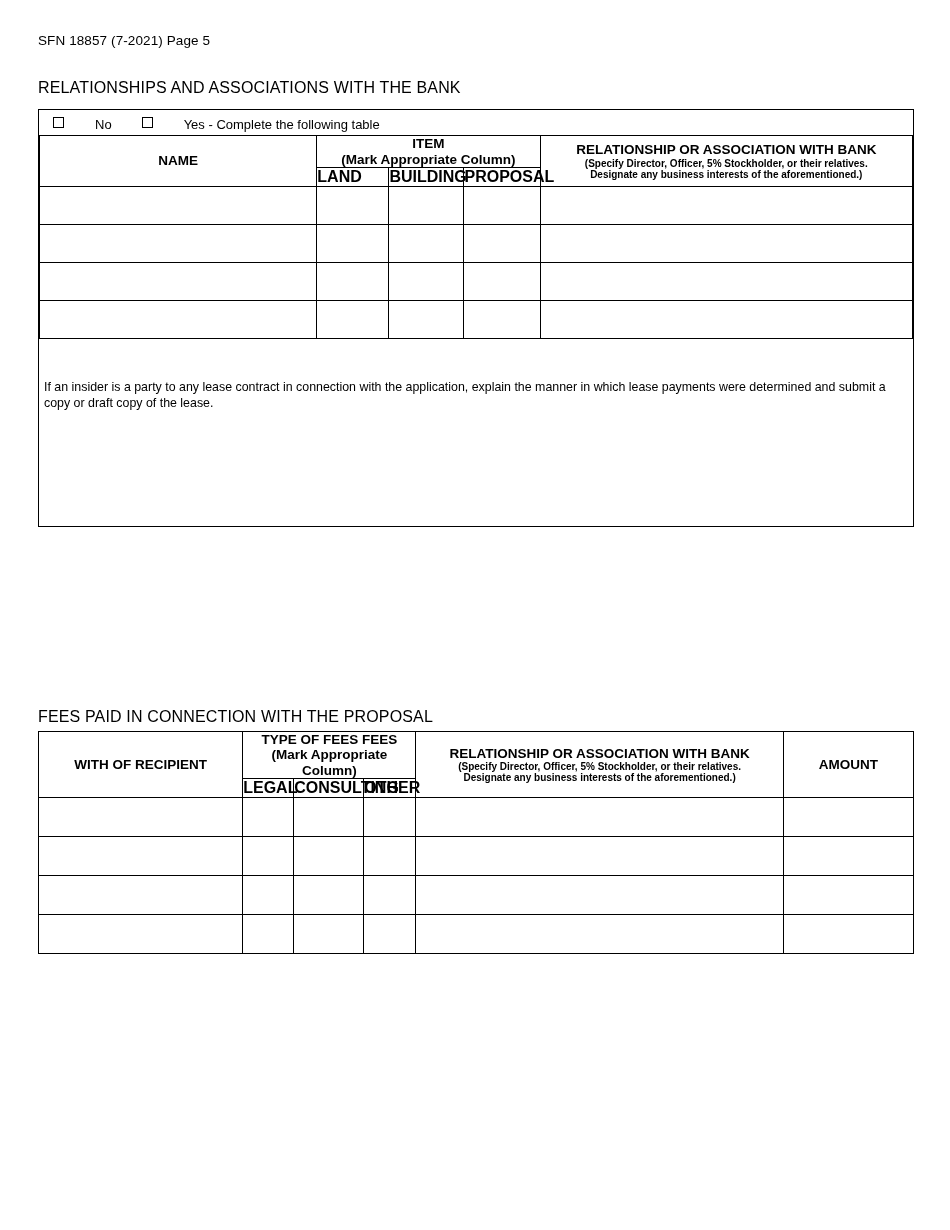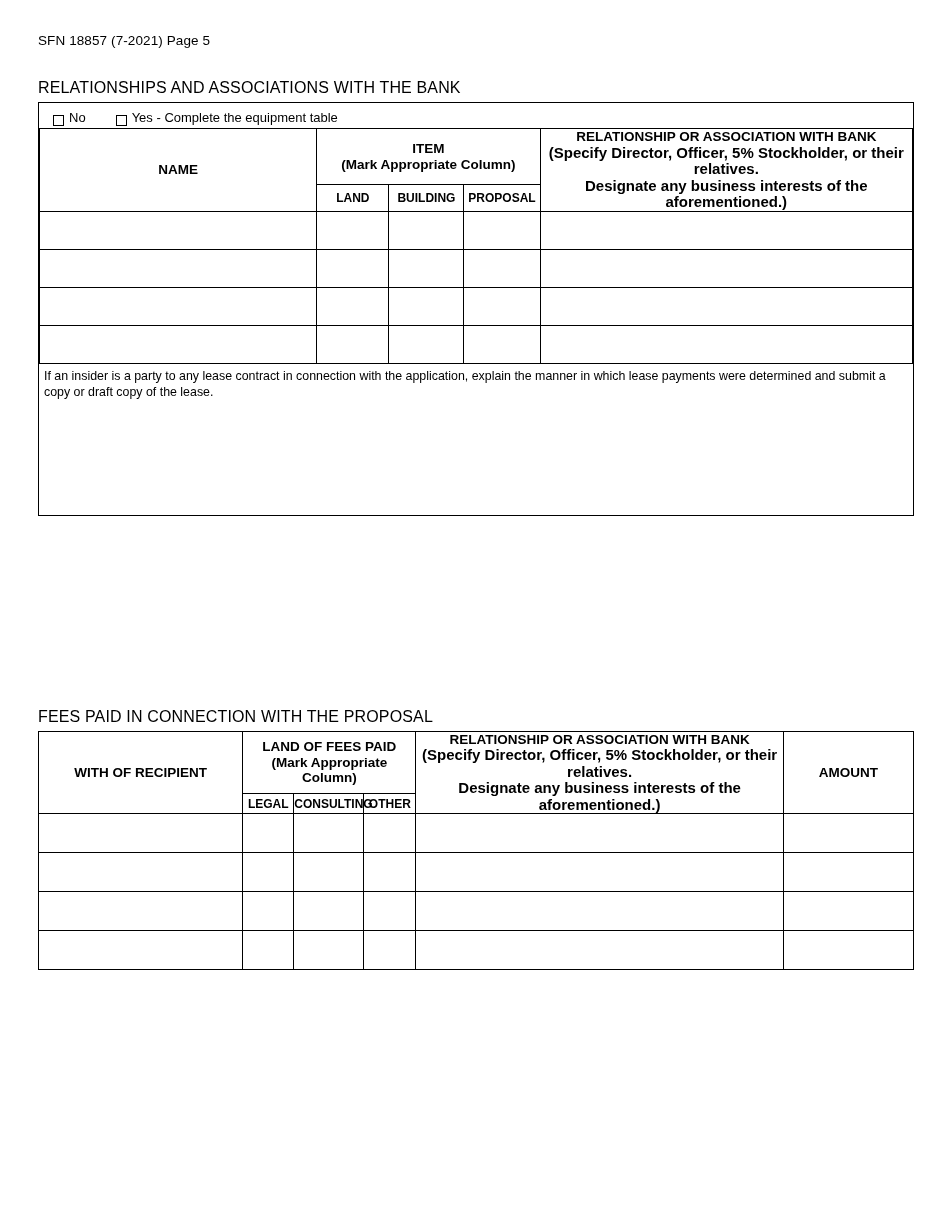--- a/index.html
+++ b/index.html
@@ -35,21 +35,21 @@
     line-height: 1.1;
   }
   
   #section-relationships {
     position: absolute;
     left: 38px;
     top: 79px;
     width: 876px;
   }
   .sec1-heading {
-    margin-bottom: 5px;
+    margin-bottom: 12px;
   }
   .box {
     border: 1.6px solid #000;
     box-sizing: border-box;
   }
   .intro {
     padding: 4px 4px 2px 4px;
     font-size: 12.4px;
     line-height: 1.28;
   }
@@ -62,48 +62,48 @@
   .checkbox {
     display: inline-block;
     width: 11px;
     height: 11px;
     border: 1.3px solid #000;
     box-sizing: border-box;
     margin-right: 5px;
   }
   .opt {
     display: flex;
-    align-items: flex-end;
+    align-items: flex-start;
     margin-right: 30px;
+    gap: 26px;
   }
   .opt:first-child { margin-left: 10px; }
   table.grid {
     border-collapse: collapse;
     width: 100%;
     table-layout: fixed;
   }
   table.grid td, table.grid th {
     border: 1.2px solid #000;
     padding: 0;
     vertical-align: middle;
     font-weight: bold;
   }
   .hdr-center {
     text-align: center;
     font-size: 13.5px;
     line-height: 1.15;
     padding: 5px 3px;
   }
   .hdr-sub {
-    text-align: center;
-    font-size: 12px;
+    font-size: 16px;
     padding: 2px 2px;
   }
   .hdr-small {
-    font-size: 15px;
+    font-size: 10px;
     line-height: 1.1;
   }
   .data-row td { height: 37px; }
   .note-cell {
     padding: 4px 5px;
     font-size: 12.4px;
     line-height: 1.3;
     vertical-align: top;
   }
   
@@ -130,21 +130,21 @@
     <div class="box">
 
       <div class="intro">
         <div class="checkline">
           <span class="opt">
             <span class="checkbox"></span>
             <span>No</span>
           </span>
           <span class="opt">
             <span class="checkbox"></span>
-            <span>Yes - Complete the equipment table</span>
+            <span>Yes - Complete the following table</span>
           </span>
         </div>
       </div>
 
       <table class="grid">
         <colgroup>
           <col style="width:277px">
           <col style="width:72px">
           <col style="width:75px">
           <col style="width:76px">
@@ -194,21 +194,21 @@
             <td></td>
             <td></td>
             <td></td>
             <td></td>
             <td></td>
           </tr>
         </tbody>
       </table>
 
 
-      <div class="note-cell" style="height:143px;">
+      <div class="note-cell" style="height:143px;margin-top:36px;">
         <div>If an insider is a party to any lease contract in connection with the application, explain the manner in which lease payments were determined and submit a copy or draft copy of the lease.</div>
         <div></div>
       </div>
 
     </div>
   </div>
 
   <div id="section-fees">
 
     <div class="section-heading sec2-heading">FEES PAID IN CONNECTION WITH THE PROPOSAL</div>
@@ -219,21 +219,21 @@
         <col style="width:51px">
         <col style="width:70px">
         <col style="width:52px">
         <col style="width:367px">
         <col style="width:130px">
       </colgroup>
       <tbody>
         <tr>
           <td rowspan="2" class="hdr-center">WITH OF RECIPIENT</td>
           <td colspan="3" class="hdr-center">
-            <div>LAND OF FEES PAID</div>
+            <div>TYPE OF FEES FEES</div>
             <div>(Mark Appropriate Column)</div>
           </td>
           <td rowspan="2" class="hdr-center">
             <div>RELATIONSHIP OR ASSOCIATION WITH BANK</div>
             <div class="hdr-small">(Specify Director, Officer, 5% Stockholder, or their relatives.</div>
             <div class="hdr-small">Designate any business interests of the aforementioned.)</div>
           </td>
           <td rowspan="2" class="hdr-center">AMOUNT</td>
         </tr>
         <tr>

